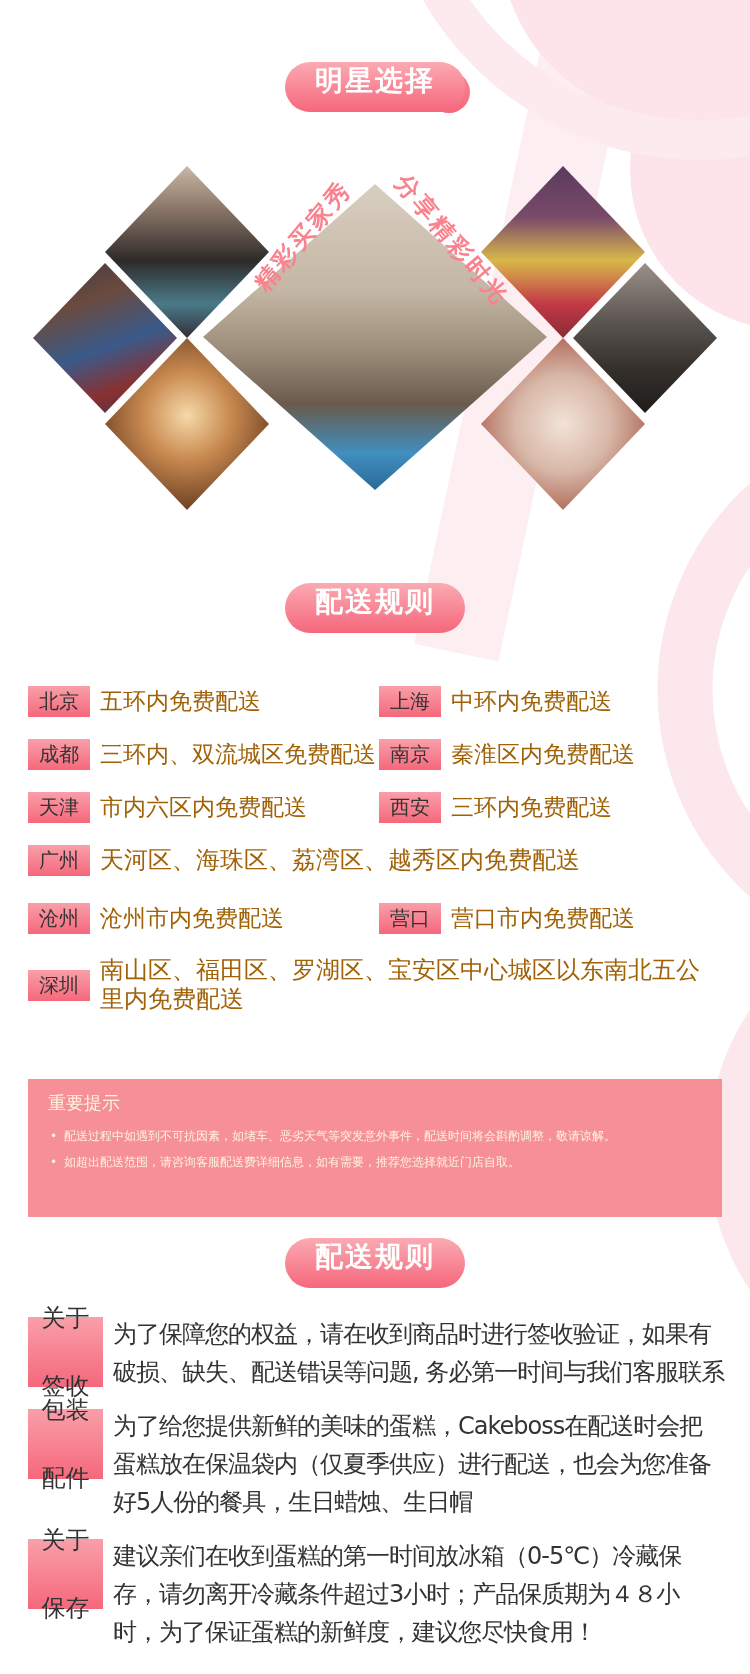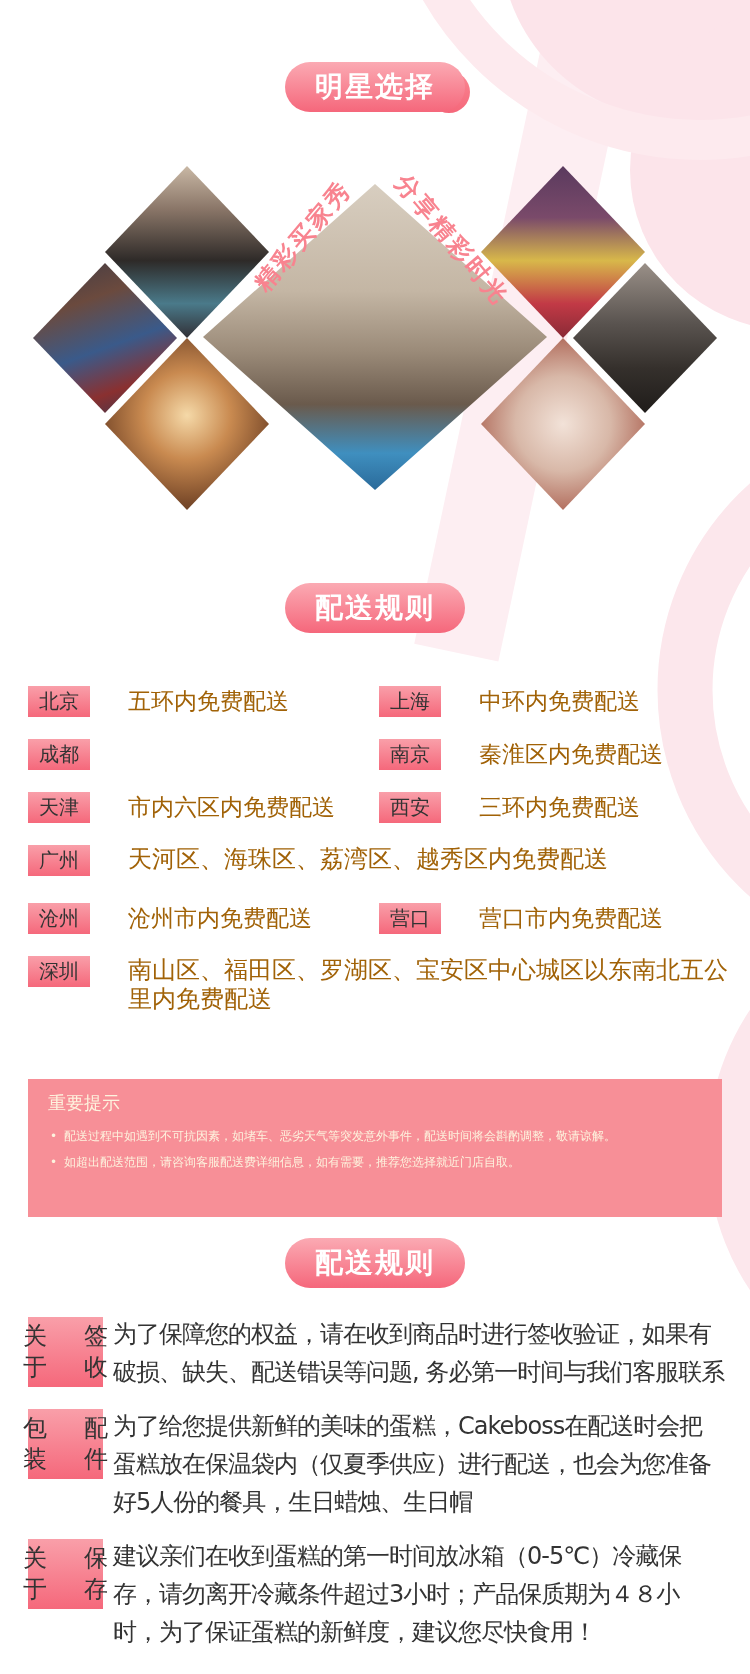--- a/index.html
+++ b/index.html
@@ -10,21 +10,21 @@
     color:#333;
   }
   .decor-svg { position:absolute; left:0; top:0; z-index:0; }
 
   
   .pill {
     position:absolute; left:50%; transform:translateX(-50%);
     width:180px; height:50px; border-radius:25px;
     background:linear-gradient(180deg,#fbaab3 0%,#f5677b 100%);
     color:#fff; font-size:28px; font-weight:bold; letter-spacing:2px;
-    display:flex; align-items:center; justify-content:center; z-index:2;
+    display:flex; align-items:flex-start; justify-content:center; z-index:2;
   }
   #pill-star { top:62px; }
   #pill-delivery { top:583px; }
   #pill-service { top:1238px; }
 
   
   .tile {
     position:absolute; z-index:1;
     clip-path:polygon(50% 0,100% 50%,50% 100%,0 50%);
   }
@@ -47,21 +47,21 @@
     position:absolute; z-index:2; color:#f8838f; font-weight:bold;
     font-size:24px; letter-spacing:3px; white-space:nowrap;
   }
   #ribbon-left  { left:303px; top:236px; transform:translate(-50%,-50%) rotate(-50deg); }
   #ribbon-right { left:452px; top:240px; transform:translate(-50%,-50%) rotate(50deg); }
 
   
   .cities { position:absolute; left:28px; top:686px; width:694px; z-index:2; }
   .city-row { display:flex; margin-bottom:22px; }
   .city-row.gz { margin-bottom:27px; }
-  .city-cell { display:flex; align-items:flex-start;gap:28px; }
+  .city-cell { display:flex; align-items:center; }
   .city-cell.first { width:351px; flex:none; }
   .city-tag {
     width:62px; height:31px; flex:none;
     background:linear-gradient(180deg,#f99fa9 0%,#f5687b 100%);
     color:#333; font-size:20px;
     display:flex; align-items:center; justify-content:center;
   }
   .city-rule { margin-left:10px; font-size:23px; line-height:31px; color:#a16207; white-space:nowrap; }
   .city-rule.wrap { white-space:normal; width:600px; font-size:24px; line-height:29px; }
 
@@ -75,21 +75,21 @@
   .notice-item { position:relative; font-size:12px; line-height:26px; padding-left:16px; }
   .notice-item::before { content:"•"; position:absolute; left:2px; top:0; }
 
   
   .services { position:absolute; left:28px; top:1315px; width:700px; z-index:2; }
   .svc-row { display:flex; align-items:flex-start; margin-bottom:16px; }
   .svc-tag {
     width:75px; height:70px; flex:none; margin-top:2px;
     background:linear-gradient(180deg,#f99fa9 0%,#f5687b 100%);
     color:#333; font-size:24px; line-height:31px;
-    display:flex; flex-direction:row; align-items:center; justify-content:center;gap:37px;
+    display:flex; flex-direction:column; align-items:center; justify-content:center;gap:37px;
   }
   .svc-text { margin-left:10px; width:612px; font-size:24px; line-height:38px; letter-spacing:-1px; color:#333; }
 </style>
 </head>
 <body>
 
 <div class="page">
 
   <svg class="decor-svg" width="750" height="1674" viewBox="0 0 750 1674">
     <defs>
@@ -138,20 +138,21 @@
         <span class="city-rule">五环内免费配送</span>
       </div>
       <div class="city-cell">
         <span class="city-tag">上海</span>
         <span class="city-rule">中环内免费配送</span>
       </div>
     </div>
     <div class="city-row">
       <div class="city-cell first">
         <span class="city-tag">成都</span>
+        <span class="city-rule">三环内、双流城区免费配送</span>
       </div>
       <div class="city-cell">
         <span class="city-tag">南京</span>
         <span class="city-rule">秦淮区内免费配送</span>
       </div>
     </div>
     <div class="city-row">
       <div class="city-cell first">
         <span class="city-tag">天津</span>
         <span class="city-rule">市内六区内免费配送</span>

